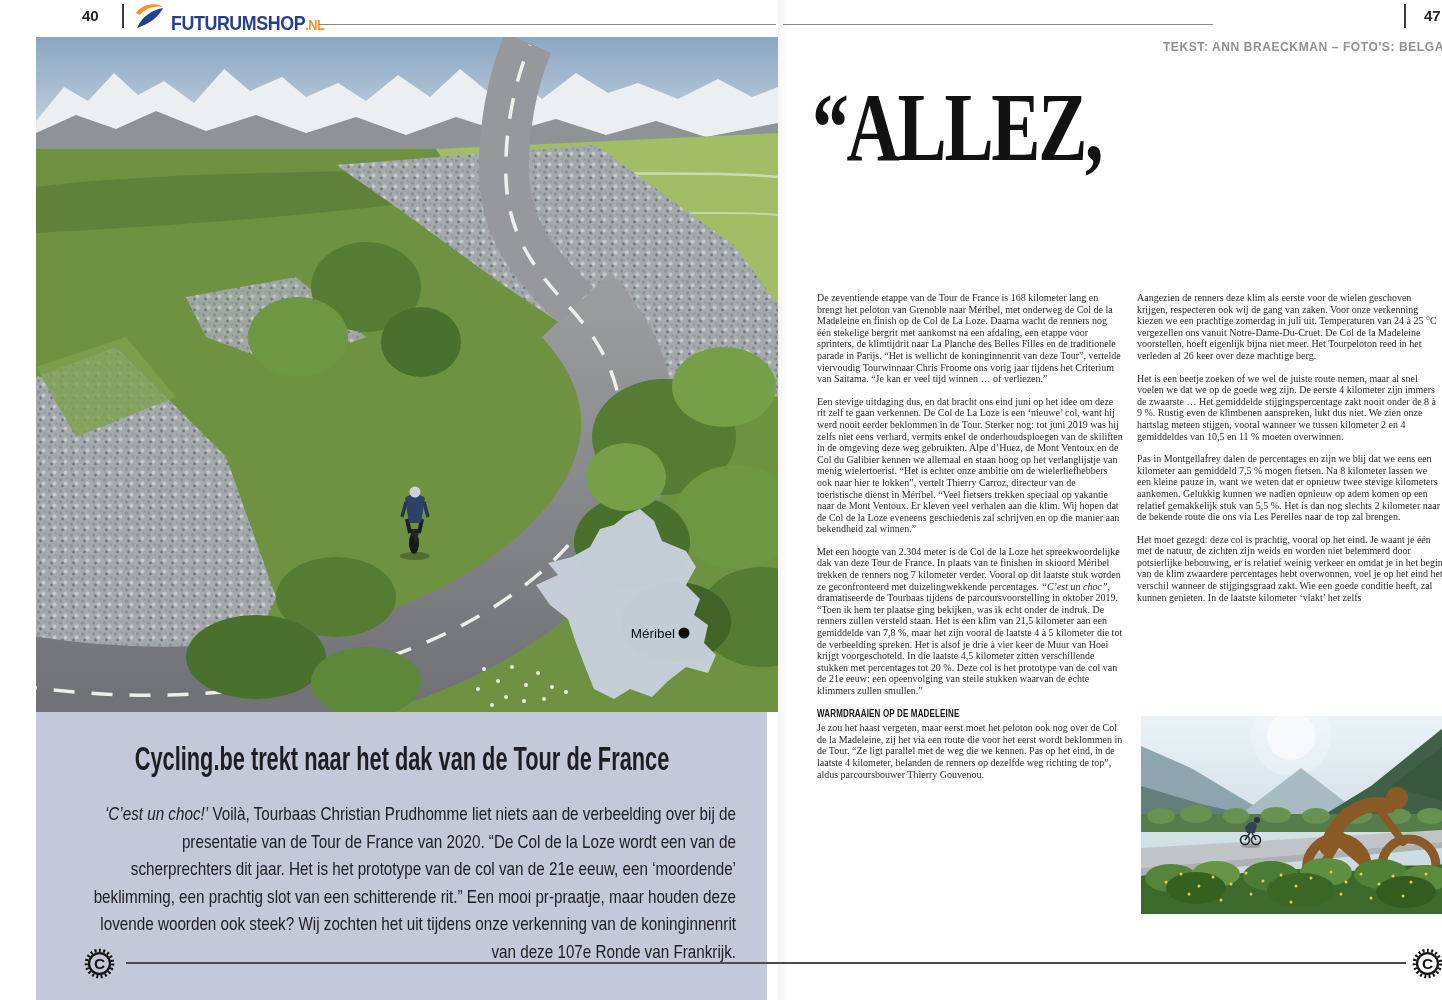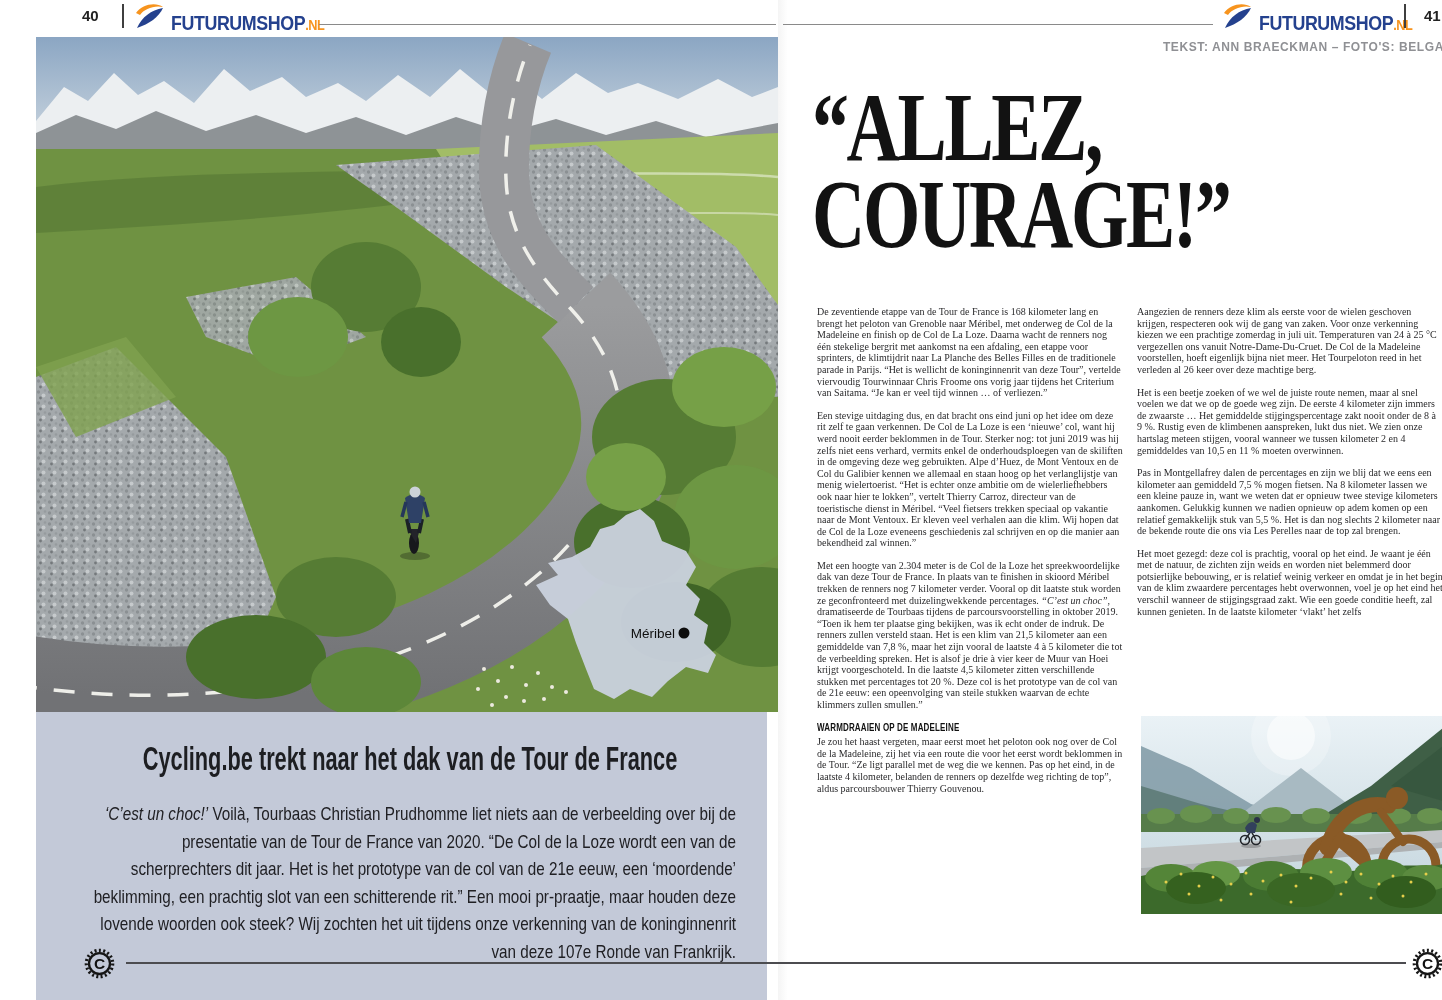--- a/index.html
+++ b/index.html
@@ -13,33 +13,33 @@
   .hrule  { position:absolute; top:24px; height:1px; background:#8a8a8a; }
   .logo   { position:absolute; top:1px; display:flex; align-items:flex-end; gap:5px; }
   .brandtext { display:inline-block; transform:scaleX(.85); transform-origin:left bottom;
                font-weight:bold; font-size:21px; letter-spacing:-.5px; color:#24418e; white-space:nowrap; }
   .tld { font-size:15px; color:#f7941e; }
   .credit { position:absolute; top:40px; right:34px; font-size:12px; letter-spacing:.6px;
             color:#8f9094; font-weight:bold; }
   
   #hero-photo { position:absolute; left:0; top:37px; width:742px; height:675px;border-radius:9px; }
   #feature-box { position:absolute; left:0; top:712px; width:731px; height:288px; background:#c3c9d8; }
-  #feature-title-wrap { position:absolute; top:28px; left:8px; width:100%; height:44px; }
+  #feature-title-wrap { position:absolute; top:28px; left:0; width:100%; height:44px; }
   #feature-title { position:absolute; left:50%; width:1100px; margin-left:-550px; text-align:center;
                    transform:scaleX(.66); font-size:33px; font-weight:bold; color:#1d1e22; }
   #feature-intro-wrap { position:absolute; top:88px; right:31px; width:652px; height:180px; }
   #feature-intro { position:absolute; right:0; top:0; width:792px; transform:scaleX(.823);
                    transform-origin:top right; text-align:right; font-size:18.5px; line-height:27.5px;
                    color:#202024; }
   #feature-intro em { font-style:italic; }
   
   #headline { position:absolute; left:776px; top:84px; color:#121212;font-family:Liberation Serif, serif; }
   .hline { font-size:97px; font-weight:bold; line-height:87px; letter-spacing:-3px; white-space:nowrap; }
   .hline > span { display:inline-block; transform:scaleX(.76); transform-origin:left top; }
-  .col { position:absolute; top:306px; width:306px; font-family:"Liberation Serif", serif;
+  .col { position:absolute; top:292px; width:306px; font-family:"Liberation Serif", serif;
          font-size:10px; line-height:11.6px; color:#2a2a2c; }
   #col-1 { left:781px; }
   #col-2 { left:1101px; }
   .col p { margin:0 0 11px 0; }
   .col em { font-style:italic; }
   .subhead { font-family:"Liberation Sans", sans-serif; font-weight:bold; font-size:10px;
              color:#111; margin:3px 0 3px 0; white-space:nowrap; }
   .subhead > span { display:inline-block; transform:scaleX(.8); transform-origin:left top; letter-spacing:.2px; }
   #inset-photo { position:absolute; left:1105px; top:716px; width:302px; height:198px; }
   
@@ -154,36 +154,26 @@
       <div id="feature-title">Cycling.be trekt naar het dak van de Tour de France</div>
     </div>
     <div id="feature-intro-wrap">
       <div id="feature-intro"><em>‘C’est un choc!’</em><span> Voilà, Tourbaas Christian Prudhomme liet niets aan de verbeelding over bij de presentatie van de Tour de France van 2020. “De Col de la Loze wordt een van de scherprechters dit jaar. Het is het prototype van de col van de 21e eeuw, een ‘moordende’ beklimming, een prachtig slot van een schitterende rit.” Een mooi pr-praatje, maar houden deze lovende woorden ook steek? Wij zochten het uit tijdens onze verkenning van de koninginnenrit van deze 107e Ronde van Frankrijk.</span></div>
     </div>
   </div>
 
   <div id="gutter"></div>
 
   <div class="hrule" style="left:747px; width:430px;"></div>
-  <div class="logo" style="left:1184px;">
-    <span>
-      <svg viewBox="0 0 34 30" width="34" height="30">
-        <path d="M4 12 C10 3 24 1 31 6 C22 4 12 8 8 14 Z" fill="#f7941e"></path>
-        <path d="M31 7 C19 9 10 16 5 27 C17 23 27 16 31 7 Z" fill="#24418e"></path>
-      </svg>
-    </span>
-    <span class="brandtext"><span>FUTURUMSHOP</span><span class="tld">.NL</span></span>
-  </div>
   <div class="vbar" style="left:1368px;"></div>
-  <div class="pageno" style="left:1388px;">41</div>
+  <div class="pageno" style="left:1388px;">47</div>
   <div class="credit">TEKST: ANN BRAECKMAN – FOTO'S: BELGA</div>
 
   <div id="headline">
     <div class="hline"><span>“ALLEZ,</span></div>
-    <div class="hline"><span>COURAGE!”</span></div>
   </div>
 
   <div class="col" id="col-1">
     <p>De zeventiende etappe van de Tour de France is 168 kilometer lang en brengt het peloton van Grenoble naar Méribel, met onderweg de Col de la Madeleine en finish op de Col de La Loze. Daarna wacht de renners nog één stekelige bergrit met aankomst na een afdaling, een etappe voor sprinters, de klimtijdrit naar La Planche des Belles Filles en de traditionele parade in Parijs. “Het is wellicht de koninginnenrit van deze Tour”, vertelde viervoudig Tourwinnaar Chris Froome ons vorig jaar tijdens het Criterium van Saitama. “Je kan er veel tijd winnen … of verliezen.”</p>
     <p>Een stevige uitdaging dus, en dat bracht ons eind juni op het idee om deze rit zelf te gaan verkennen. De Col de La Loze is een ‘nieuwe’ col, want hij werd nooit eerder beklommen in de Tour. Sterker nog: tot juni 2019 was hij zelfs niet eens verhard, vermits enkel de onderhoudsploegen van de skiliften in de omgeving deze weg gebruikten. Alpe d’Huez, de Mont Ventoux en de Col du Galibier kennen we allemaal en staan hoog op het verlanglijstje van menig wielertoerist. “Het is echter onze ambitie om de wielerliefhebbers ook naar hier te lokken”, vertelt Thierry Carroz, directeur van de toeristische dienst in Méribel. “Veel fietsers trekken speciaal op vakantie naar de Mont Ventoux. Er kleven veel verhalen aan die klim. Wij hopen dat de Col de la Loze eveneens geschiedenis zal schrijven en op die manier aan bekendheid zal winnen.”</p>
     <p><span>Met een hoogte van 2.304 meter is de Col de la Loze het spreekwoordelijke dak van deze Tour de France. In plaats van te finishen in skioord Méribel trekken de renners nog 7 kilometer verder. Vooral op dit laatste stuk worden ze geconfronteerd met duizelingwekkende percentages. </span><em>“C’est un choc”</em><span>, dramatiseerde de Tourbaas tijdens de parcoursvoorstelling in oktober 2019. “Toen ik hem ter plaatse ging bekijken, was ik echt onder de indruk. De renners zullen versteld staan. Het is een klim van 21,5 kilometer aan een gemiddelde van 7,8 %, maar het zijn vooral de laatste 4 à 5 kilometer die tot de verbeelding spreken. Het is alsof je drie à vier keer de Muur van Hoei krijgt voorgeschoteld. In die laatste 4,5 kilometer zitten verschillende stukken met percentages tot 20 %. Deze col is het prototype van de col van de 21e eeuw: een opeenvolging van steile stukken waarvan de echte klimmers zullen smullen.”</span></p>
     <div class="subhead"><span>WARMDRAAIEN OP DE MADELEINE</span></div>
     <p>Je zou het haast vergeten, maar eerst moet het peloton ook nog over de Col de la Madeleine, zij het via een route die voor het eerst wordt beklommen in de Tour. “Ze ligt parallel met de weg die we kennen. Pas op het eind, in de laatste 4 kilometer, belanden de renners op dezelfde weg richting de top”, aldus parcoursbouwer Thierry Gouvenou.</p>
   </div>
 

